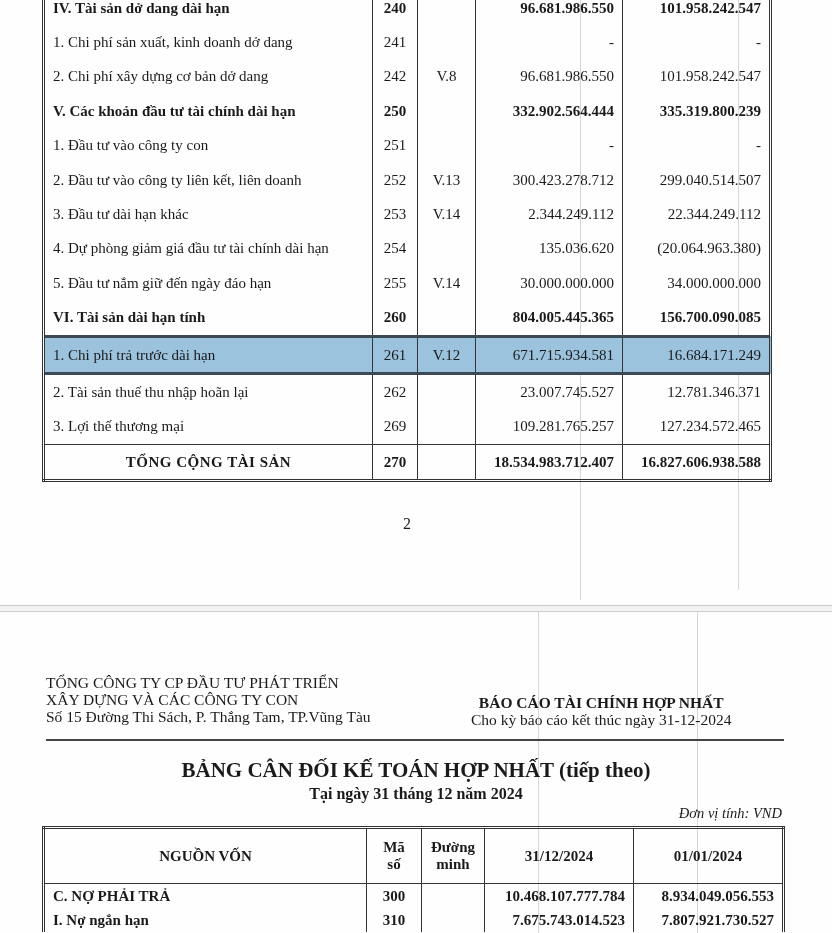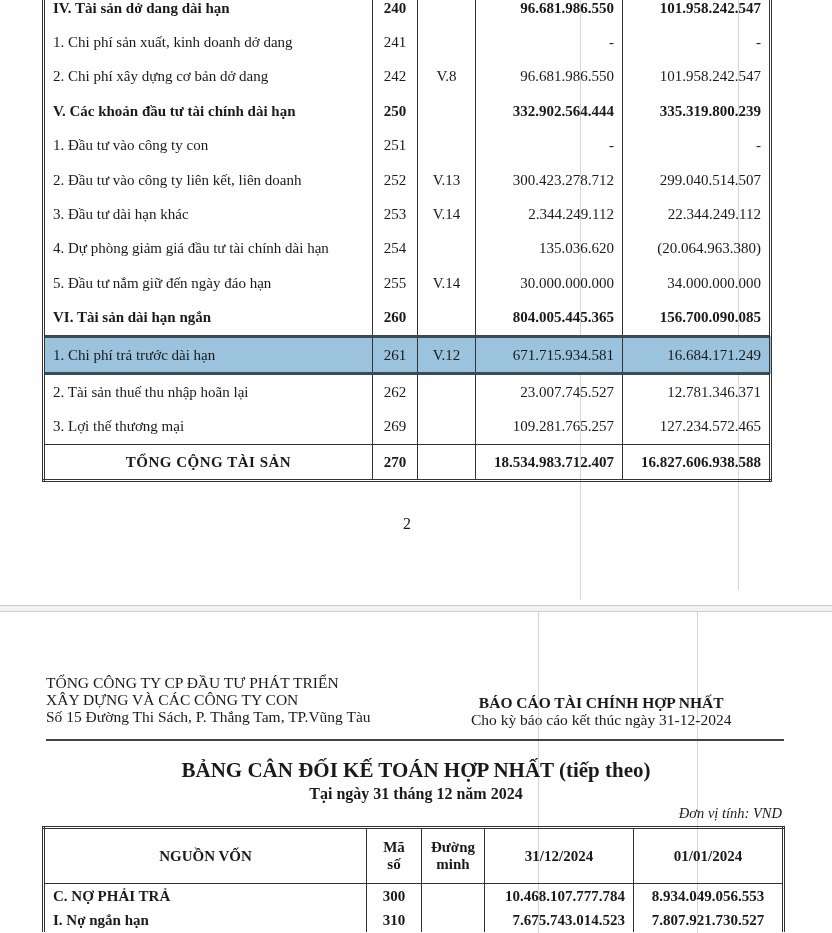--- a/index.html
+++ b/index.html
@@ -59,21 +59,21 @@
     font-size: 15px;
   }
   .t2 th { font-weight: bold; border-left: 1px solid #333; border-right: 1px solid #333; border-bottom: 1px solid #333; line-height: 17px; padding: 2px 4px; }
   .t2 td { border-left: 1px solid #333; border-right: 1px solid #333; height: 24px; padding: 0 8px; font-weight: bold; white-space: nowrap; }
   .t2 .c-name { width: 305px; text-align: left; }
   .t2 th.c-name { text-align: center; height: 50px; }
   .t2 .c-code { width: 38px; text-align: center; }
   .t2 .c-note { width: 46px; text-align: center; }
   .t2 .c-v1 { width: 132px; text-align: right; }
   .t2 th.c-v1, .t2 th.c-v2 { text-align: center; }
-  .t2 .c-v2 { width: 132px; text-align: center; }
+  .t2 .c-v2 { width: 132px; text-align: right; }
 </style>
 </head>
 <body>
 
 <div class="page page1">
   <div class="scanline" style="left:580px;top:0;height:600px;"></div>
   <div class="scanline" style="left:738px;top:0;height:590px;"></div>
 
   <table class="t1">
     <tbody id="t1-body">
@@ -134,21 +134,21 @@
           <td class="c-v2">(20.064.963.380)</td>
         </tr>
         <tr>
           <td class="c-name">5. Đầu tư nắm giữ đến ngày đáo hạn</td>
           <td class="c-code">255</td>
           <td class="c-note">V.14</td>
           <td class="c-v1">30.000.000.000</td>
           <td class="c-v2">34.000.000.000</td>
         </tr>
         <tr class="bold">
-          <td class="c-name">VI. Tài sản dài hạn ngắn</td>
+          <td class="c-name">VI. Tài sản dài hạn tính</td>
           <td class="c-code">260</td>
           <td class="c-note"></td>
           <td class="c-v1">804.005.445.365</td>
           <td class="c-v2">156.700.090.085</td>
         </tr>
         <tr class="highlight">
           <td class="c-name">1. Chi phí trả trước dài hạn</td>
           <td class="c-code">261</td>
           <td class="c-note">V.12</td>
           <td class="c-v1">671.715.934.581</td>

